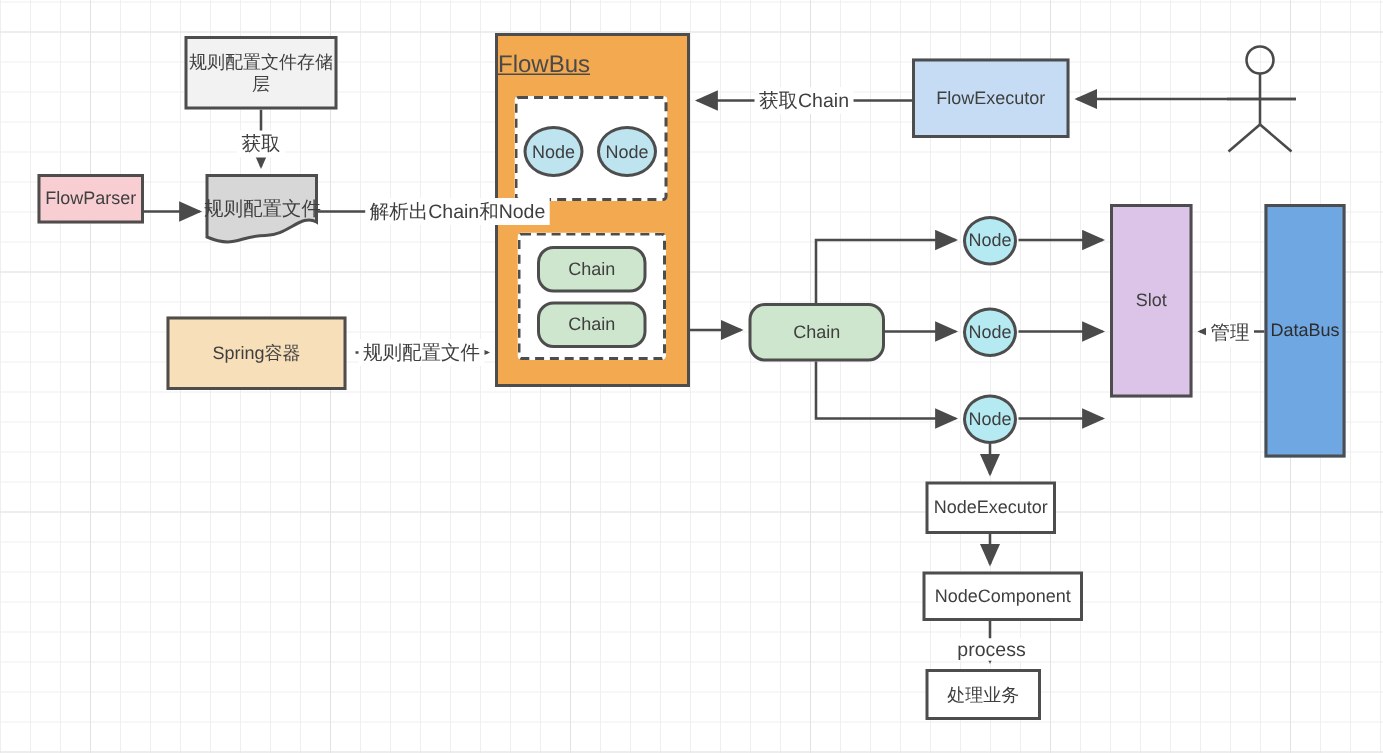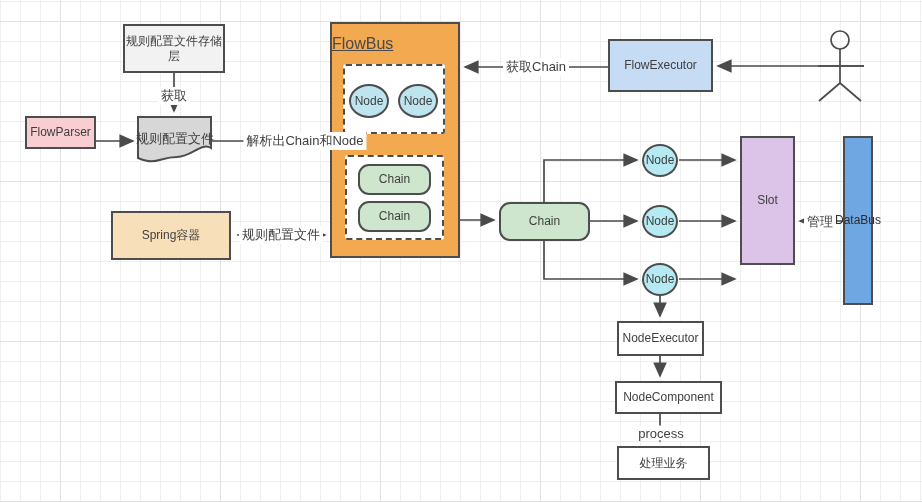--- a/index.html
+++ b/index.html
@@ -134,31 +134,31 @@
     <span>Node</span>
   </div>
   <div class="shape f-node2 ellipse" style="left:642px;top:263px;width:36px;height:33px;">
     <span>Node</span>
   </div>
 
   <div class="shape f-slot" style="left:740px;top:136px;width:55px;height:129px;">
     <span>Slot</span>
   </div>
 
-  <div class="shape f-databus" style="left:843px;top:136px;width:30px;height:169px;">
+  <div class="shape f-databus" style="left:843px;top:136px;width:54px;height:169px;">
     <span>DataBus</span>
   </div>
 
   <div class="shape f-white" style="left:617px;top:321px;width:87px;height:35px;">
     <span>NodeExecutor</span>
   </div>
   <div class="shape f-white" style="left:615px;top:381px;width:107px;height:33px;">
     <span>NodeComponent</span>
   </div>
-  <div class="shape f-white" style="left:617px;top:446px;width:93px;height:34px;font-family:Liberation Serif, serif;">
+  <div class="shape f-white" style="left:617px;top:446px;width:77px;height:34px;font-family:Liberation Serif, serif;">
     <span>处理业务</span>
   </div>
 
   <div class="edge-label" style="left:174px;top:96px;">获取</div>
   <div class="edge-label" style="left:271px;top:141px;margin-left:34px;">解析出Chain和Node</div>
   <div class="edge-label" style="left:281px;top:235px;">规则配置文件</div>
   <div class="edge-label" style="left:536px;top:67px;">获取Chain</div>
   <div class="edge-label" style="left:820px;top:222px;">管理</div>
   <div class="edge-label" style="left:661px;top:433px;">process</div>
 

